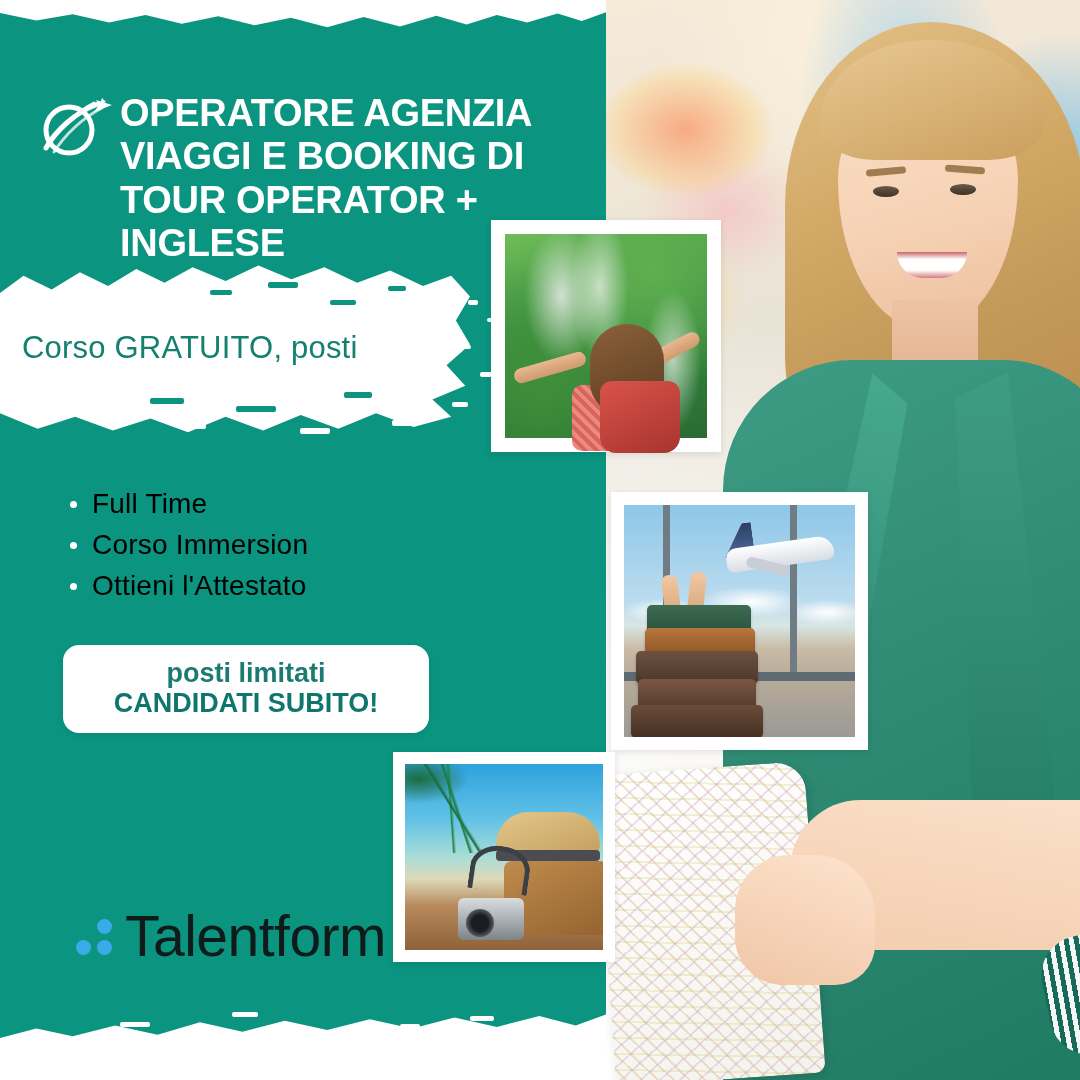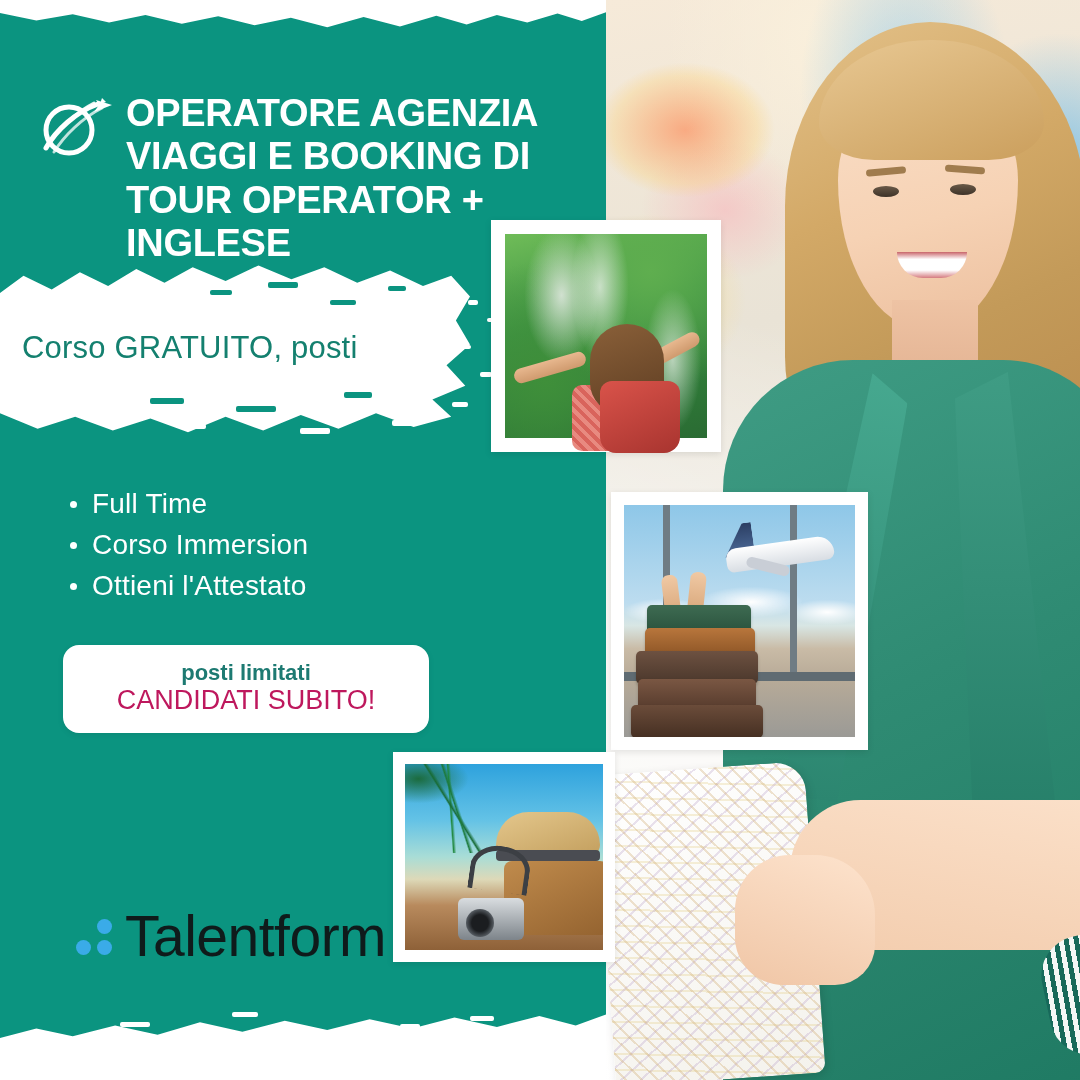--- a/index.html
+++ b/index.html
@@ -152,21 +152,21 @@
     clip-path:polygon(
       0% 46%,6% 34%,12% 44%,19% 30%,26% 42%,33% 26%,40% 38%,
       47% 24%,54% 36%,61% 22%,68% 34%,75% 20%,82% 32%,
       89% 18%,95% 30%,100% 16%,
       100% 100%,0% 100%);
   }
 
   
   .header {
     position:absolute; left:36px; top:92px; width:540px;
-    display:flex; align-items:flex-start; gap:18px;
+    display:flex; align-items:flex-start; gap:12px;
   }
   .globe-icon { flex:0 0 auto; margin-top:4px; }
   .headline {
     color:#ffffff;
     font-size:38px; font-weight:700; line-height:1.14;
     letter-spacing:-0.3px; text-transform:uppercase;
     white-space:pre-line;
     margin-left:-6px;
   }
 
@@ -174,39 +174,39 @@
   .subtitle {
     position:absolute; left:22px; top:330px;
     color:#14806f; font-size:31px; font-weight:400; letter-spacing:.2px;
   }
 
   
   .bullets {
     position:absolute; left:66px; top:483px; list-style:none;
   }
   .bullets li {
-    color:#ffffff; font-size:28px; line-height:1.47;
+    color:#000000; font-size:28px; line-height:1.47;
     position:relative; padding-left:26px; letter-spacing:.2px;
   }
   .bullets li::before {
     content:""; position:absolute; left:4px; top:50%;
     width:7px; height:7px; margin-top:-3px;
     background:#ffffff; border-radius:50%;
   }
 
   
   .cta {
     position:absolute; left:63px; top:645px; width:366px; height:88px;
     background:#ffffff; border-radius:16px;
     display:flex; flex-direction:column;
     align-items:center; justify-content:center;
     box-shadow:0 2px 6px rgba(0,0,0,.08);
   }
-  .cta-line1 { color:#1d7a72; font-size:22px; font-weight:700; line-height:1.12; }
-  .cta-line2 { color:#be185d; font-size:27px; font-weight:400; line-height:1.18; }
+  .cta-line1 { color:#1d7a72; font-size:27px; font-weight:700; line-height:1.12; }
+  .cta-line2 { color:#0f766e; font-size:27px; font-weight:700; line-height:1.18; }
 
   
   .tf-logo {
     position:absolute; left:75px; top:903px;
     display:flex; align-items:center; gap:10px;
   }
   .tf-dots { position:relative; width:40px; height:40px; }
   .tf-dot { position:absolute; width:15px; height:15px; border-radius:50%; background:#3aabe8; }
   .tf-dot.a { left:22px; top:3px; }
   .tf-dot.b { left:1px;  top:24px; }

